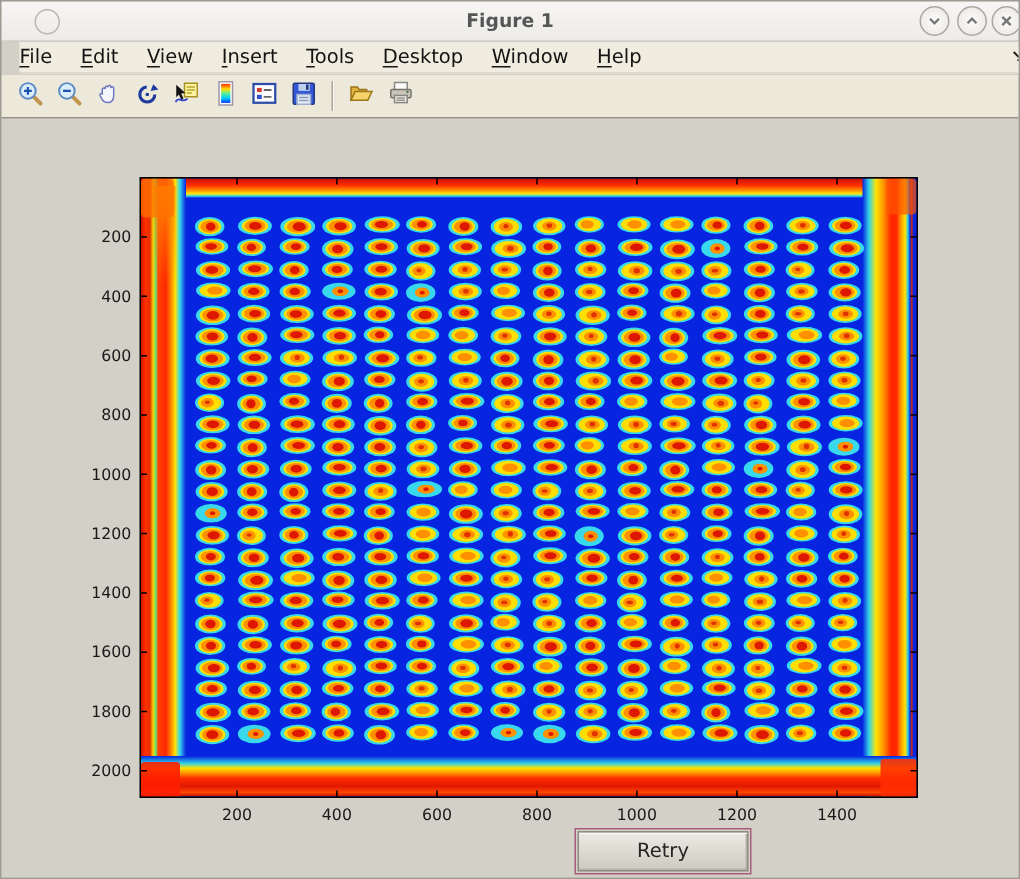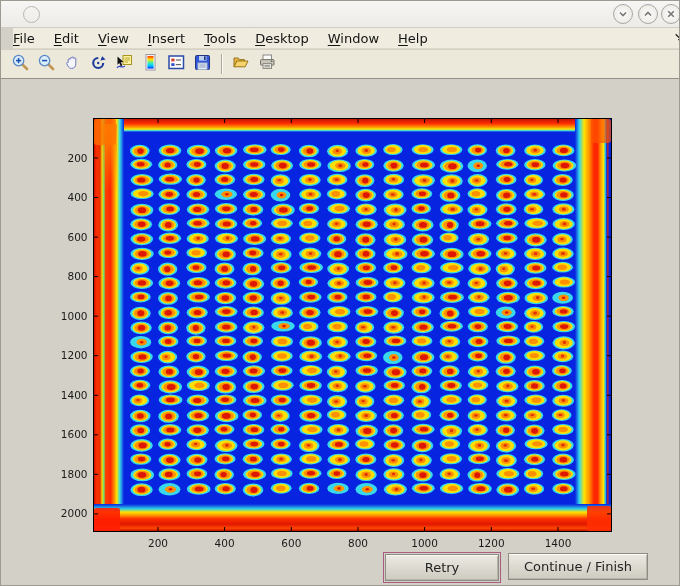--- a/index.html
+++ b/index.html
@@ -64,20 +64,21 @@
   .btn-retry{left:384px;top:553px;width:112px;}
   .btn-continue{left:507px;top:552px;width:138px;}
 </style>
 </head>
 <body>
 
 <div class="window">
 
   <div class="titlebar">
     <div class="tb-circle tb-menu-circle"></div>
+    <div class="title-text">Figure 1</div>
     <div class="wbtn" style="left:612px;">
       <svg width="12" height="12">
           <polyline points="3,4.5 6,7.5 9,4.5" fill="none" stroke="#777" stroke-width="1.6"></polyline>
         </svg>
     </div>
     <div class="wbtn" style="left:637px;">
       <svg width="12" height="12">
           <polyline points="3,7.5 6,4.5 9,7.5" fill="none" stroke="#777" stroke-width="1.6"></polyline>
         </svg>
     </div>
@@ -1791,15 +1792,14 @@
           <text x="86.5" y="279.2" text-anchor="end">1200</text>
           <text x="86.5" y="318.8" text-anchor="end">1400</text>
           <text x="86.5" y="358.3" text-anchor="end">1600</text>
           <text x="86.5" y="397.8" text-anchor="end">1800</text>
           <text x="86.5" y="437.4" text-anchor="end">2000</text>
         </g>
       </svg>
   </div>
 
   <div class="pushbtn highlight btn-retry">Retry</div>
-  <div class="pushbtn btn-continue">Continue / Finish</div>
 
 </div>
 
 </body></html>

